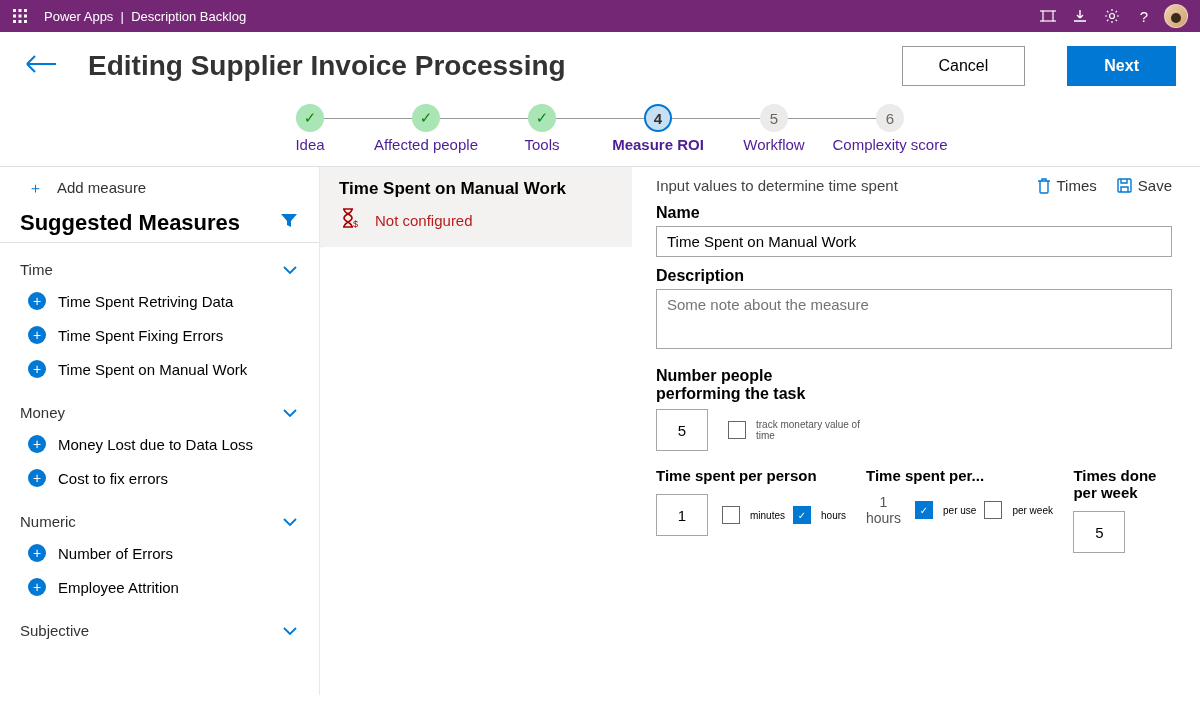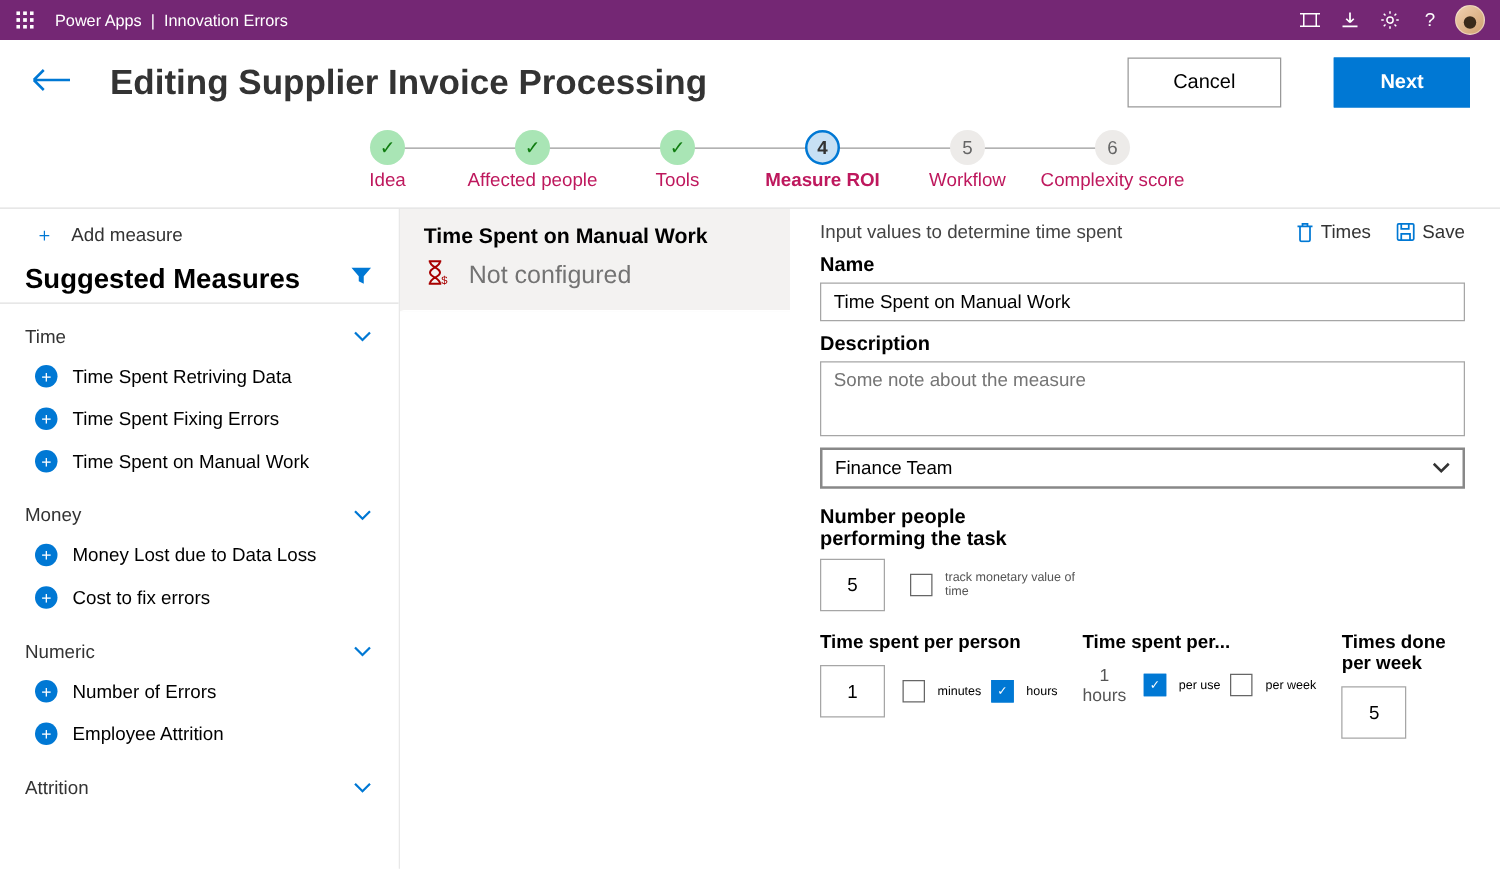--- a/index.html
+++ b/index.html
@@ -25,21 +25,21 @@
 
     
     .wizard { display: flex; justify-content: center; align-items: flex-start; padding: 6px 0 12px 0; border-bottom: 1px solid #e0e0e0; position: relative; }
     .step { width: 116px; text-align: center; position: relative; }
     .step .bubble { width: 28px; height: 28px; border-radius: 50%; margin: 0 auto 4px auto; display: flex; align-items: center; justify-content: center; font-size: 15px; position: relative; z-index: 2; background:#fff; }
     .step .bubble.done { background: #a9e5b5; color: #107c10; }
     .step .bubble.active { background: #c7e0f4; border: 2px solid #0078d4; color: #333; font-weight: 600; }
     .step .bubble.todo { background: #edebe9; color: #666; }
     .step .connector { position: absolute; top: 14px; left: 50%; width: 116px; height: 1px; background: #999; z-index: 1; }
     .step:last-child .connector { display: none; }
-    .step .lbl { font-size: 15px; color: #be185d; line-height: 1.2; }
+    .step .lbl { font-size: 15px; color: #4c1d95; line-height: 1.2; }
     .step.active .lbl { font-weight: 700; }
 
     
     .cols { display: flex; height: calc(711px - 32px - 66px - 85px); }
 
     
     .col-left { width: 320px; border-right: 1px solid #e8e8e8; overflow-y: auto; padding-bottom: 20px; }
     .add-measure { padding: 12px 20px 8px 28px; color: #333; font-size: 15px; cursor: pointer; }
     .add-measure .plus { color: #0078d4; margin-right: 14px; font-size: 15px; }
     .suggested-header { display:flex; align-items:center; justify-content:space-between; padding: 4px 22px 6px 20px; border-bottom: 1px solid #e0e0e0; }
@@ -49,21 +49,21 @@
     .chev { color:#0078d4; }
     .suggestion { display:flex; align-items:center; padding: 8px 22px 8px 28px; font-size: 15px; cursor:pointer;}
     .suggestion .add-ico { width:18px; height:18px; border-radius:50%; background:#0078d4; color:#fff; font-size:14px; line-height:18px; text-align:center; margin-right:12px; flex-shrink:0;}
 
     
     .col-mid { width: 312px; }
     .measure-card { background: #f3f2f1; padding: 12px 16px 14px 16px; border-bottom: 1px solid #fff; border-left: 3px solid rgba(0,0,0,0); }
     .measure-card .title { font-size: 17px; font-weight: 600; margin-bottom: 8px; }
     .measure-card .row { display:flex; align-items:center; gap:14px; }
     .not-conf-ico { color:#a80000; }
-    .measure-card .status { color:#737373; font-size: 20px; }
+    .measure-card .status { color:#b91c1c; font-size: 15px; }
 
     
     .col-right { flex: 1; padding: 10px 28px 10px 24px; overflow-y:auto; }
     .right-top { display:flex; align-items:center; margin-bottom: 8px; }
     .right-top .info { font-size: 15px; color:#444; flex:1; }
     .right-top .action { display:flex; align-items:center; gap:6px; font-size:15px; color:#333; margin-left: 20px; cursor:pointer; }
     .right-top .action svg { color:#0078d4; }
 
     .fld-label { font-size: 16px; font-weight: 600; margin-top: 10px; margin-bottom: 4px; }
     .textin { width: 100%; border: 1px solid #a6a6a6; font-size: 15px; padding: 6px 10px; }
@@ -99,21 +99,21 @@
           <rect x="11" y="5.5" width="3" height="3"></rect>
           <rect x="0" y="11" width="3" height="3"></rect>
           <rect x="5.5" y="11" width="3" height="3"></rect>
           <rect x="11" y="11" width="3" height="3"></rect>
         </g>
       </svg>
   </div>
   <div class="title">
     <span>Power Apps</span>
     &nbsp;<span>|</span>&nbsp;
-    <span>Innovation Errors</span>
+    <span>Description Backlog</span>
   </div>
   <div class="spacer"></div>
   <div class="icon-btn">
       <svg width="16" height="16" viewBox="0 0 16 16" fill="none" stroke="#fff" stroke-width="1.2">
         <rect x="3" y="3" width="10" height="10"></rect>
         <line x1="0" y1="3" x2="3" y2="3"></line>
         <line x1="0" y1="13" x2="3" y2="13"></line>
         <line x1="13" y1="3" x2="16" y2="3"></line>
         <line x1="13" y1="13" x2="16" y2="13"></line>
       </svg>
@@ -237,21 +237,21 @@
     <div class="suggestion">
         <span class="add-ico">+</span>
         <span>Number of Errors</span>
       </div>
     <div class="suggestion">
         <span class="add-ico">+</span>
         <span>Employee Attrition</span>
       </div>
 
     <div class="group-header">
-        <span>Attrition</span>
+        <span>Subjective</span>
         <span class="chev"><svg width="14" height="10" viewBox="0 0 14 10" fill="none" stroke="#0078d4" stroke-width="1.8">
             <path d="M1 2l6 6 6-6"></path>
           </svg></span>
       </div>
   </div>
 
   <div class="col-mid">
     <div class="measure-card">
       <div class="title">Time Spent on Manual Work</div>
       <div class="row">
@@ -283,26 +283,20 @@
         <span>Save</span>
       </div>
     </div>
 
     <div class="fld-label">Name</div>
     <input class="textin" value="Time Spent on Manual Work" style="">
 
     <div class="fld-label">Description</div>
     <textarea class="textarea" placeholder="Some note about the measure" style=""></textarea>
 
-    <div class="select">
-      <span>Finance Team</span>
-      <span><svg width="14" height="10" viewBox="0 0 14 10" fill="none" stroke="#333" stroke-width="2">
-            <path d="M1 2l6 6 6-6"></path>
-          </svg></span>
-    </div>
 
     <div class="num-block">
       <div class="fld-label" style="max-width:180px">Number people performing the task</div>
       <div style="display:flex;gap:20px;align-items:center;margin-top:6px;">
         <input class="small-input" value="5" style="">
         <div class="chk-row">
           <span class="chk"></span>
           <span style="max-width:110px;color:#555">track monetary value of time</span>
         </div>
       </div>

